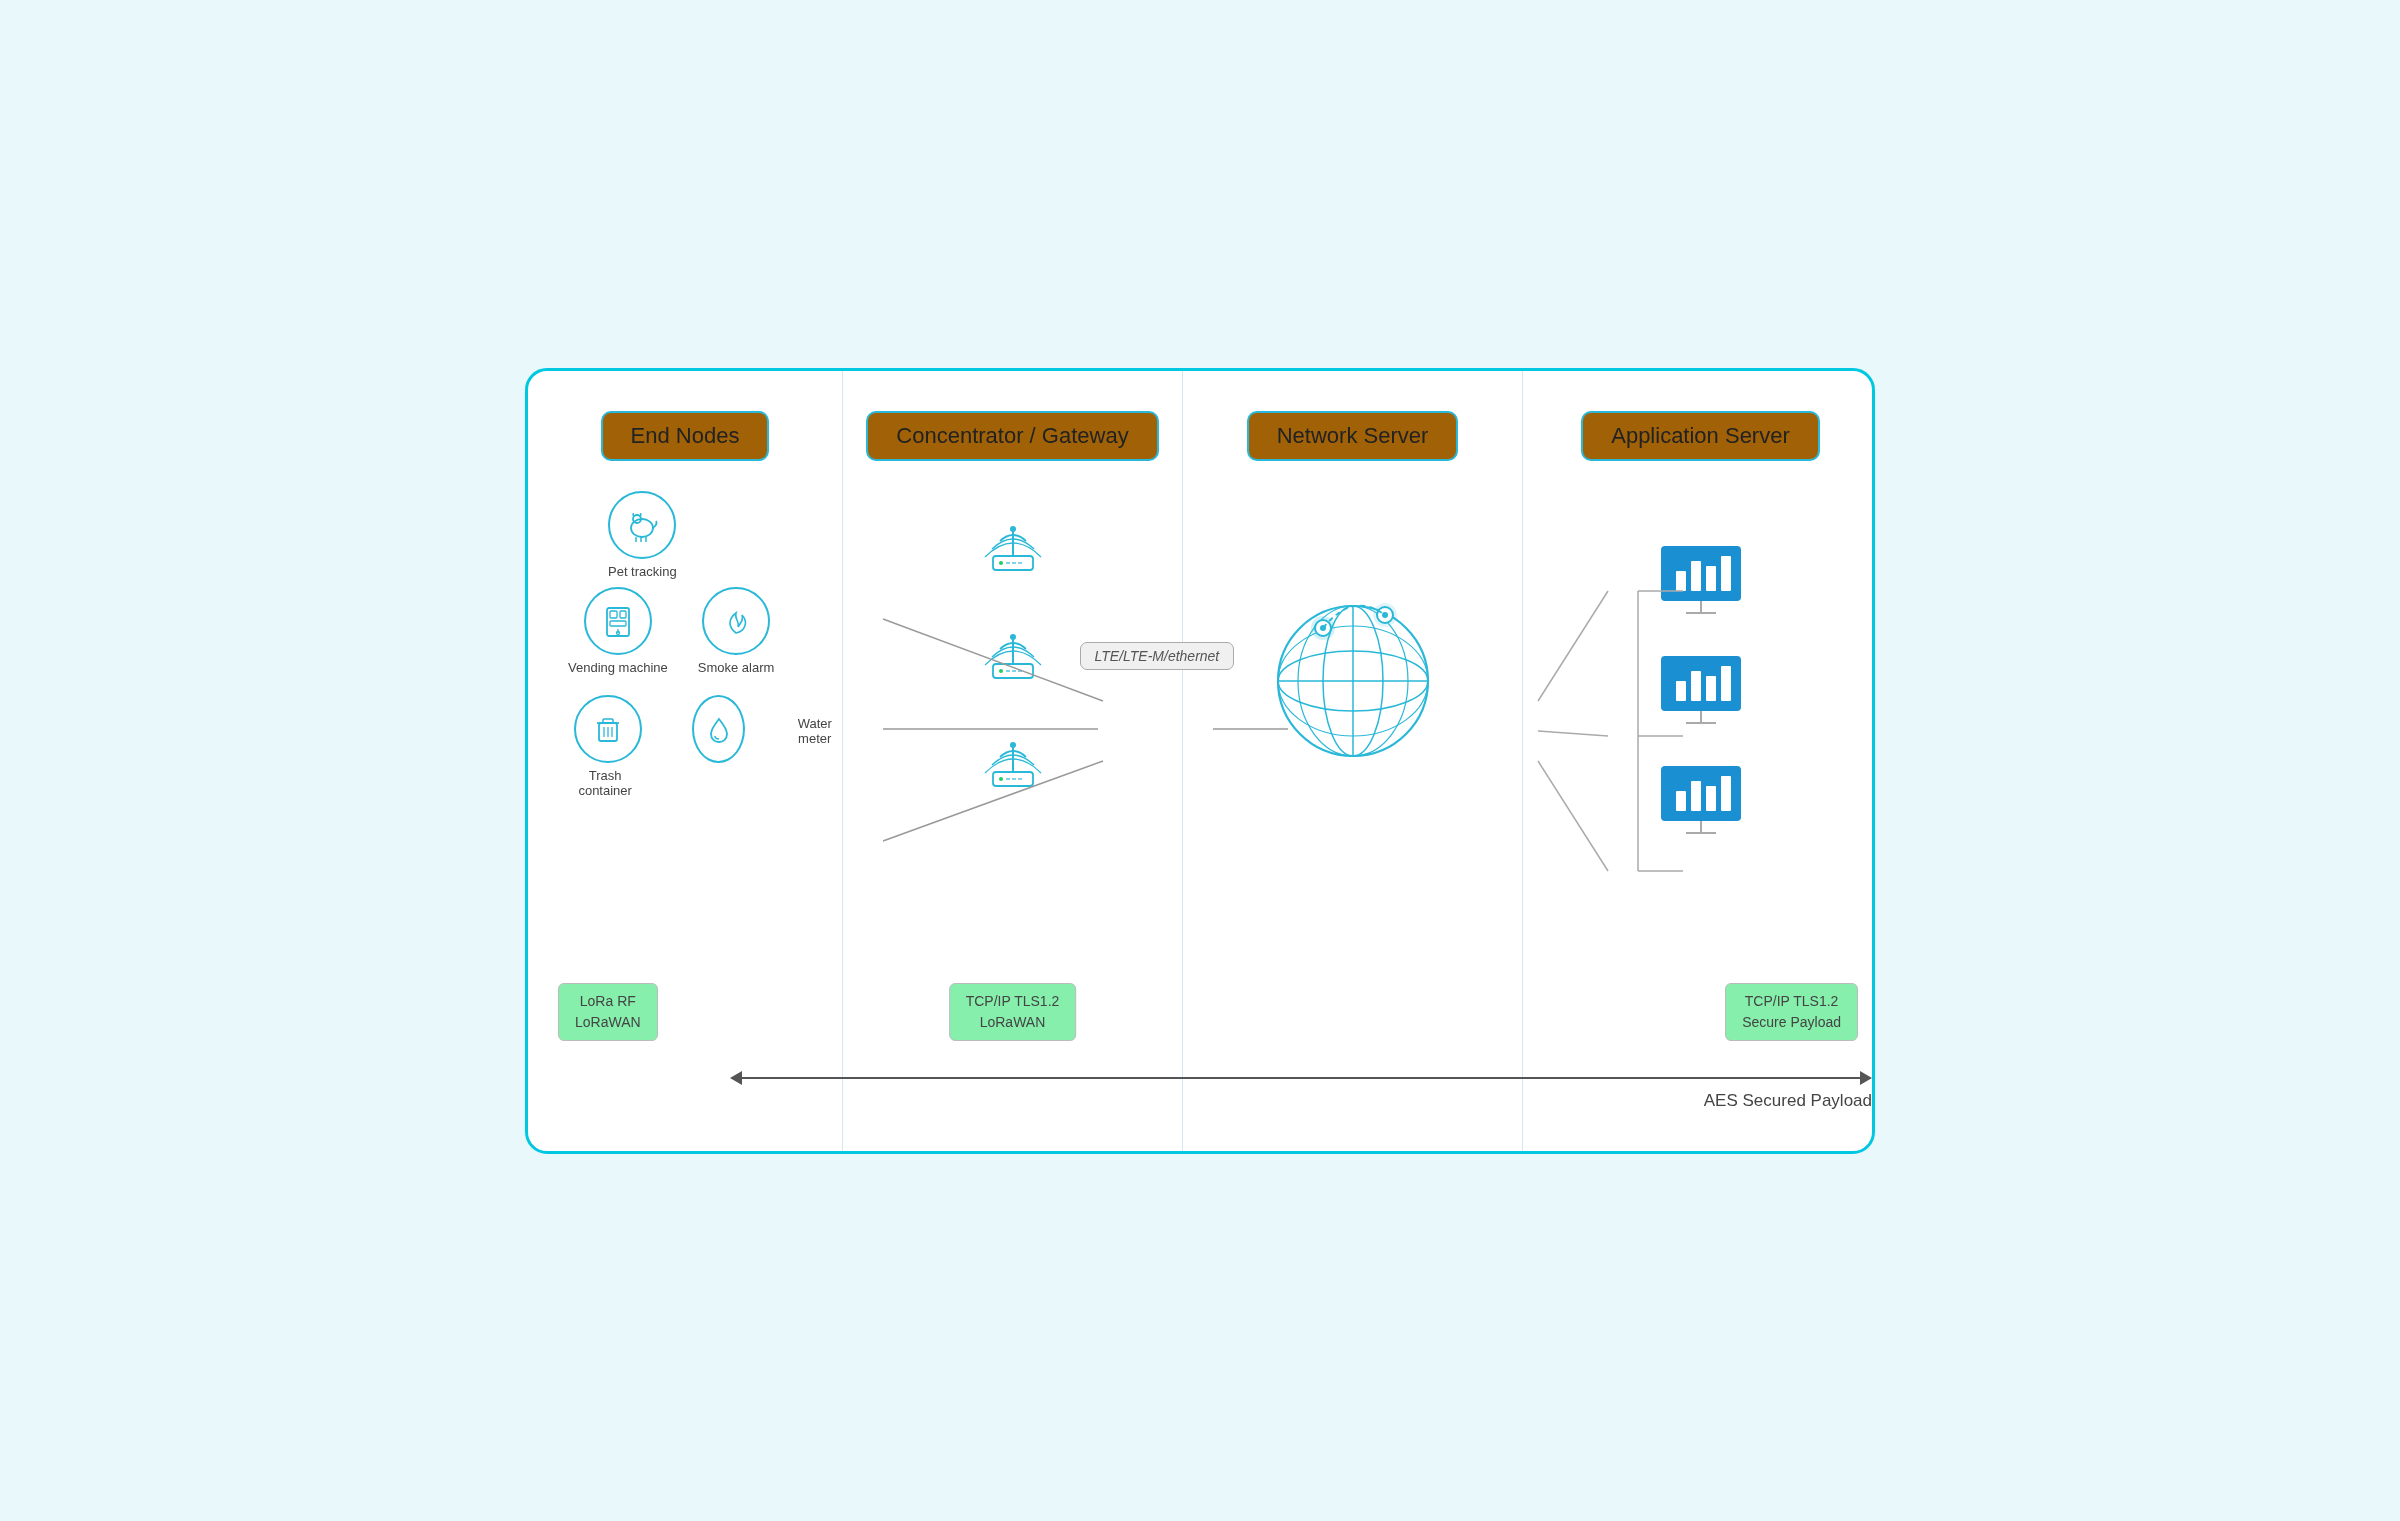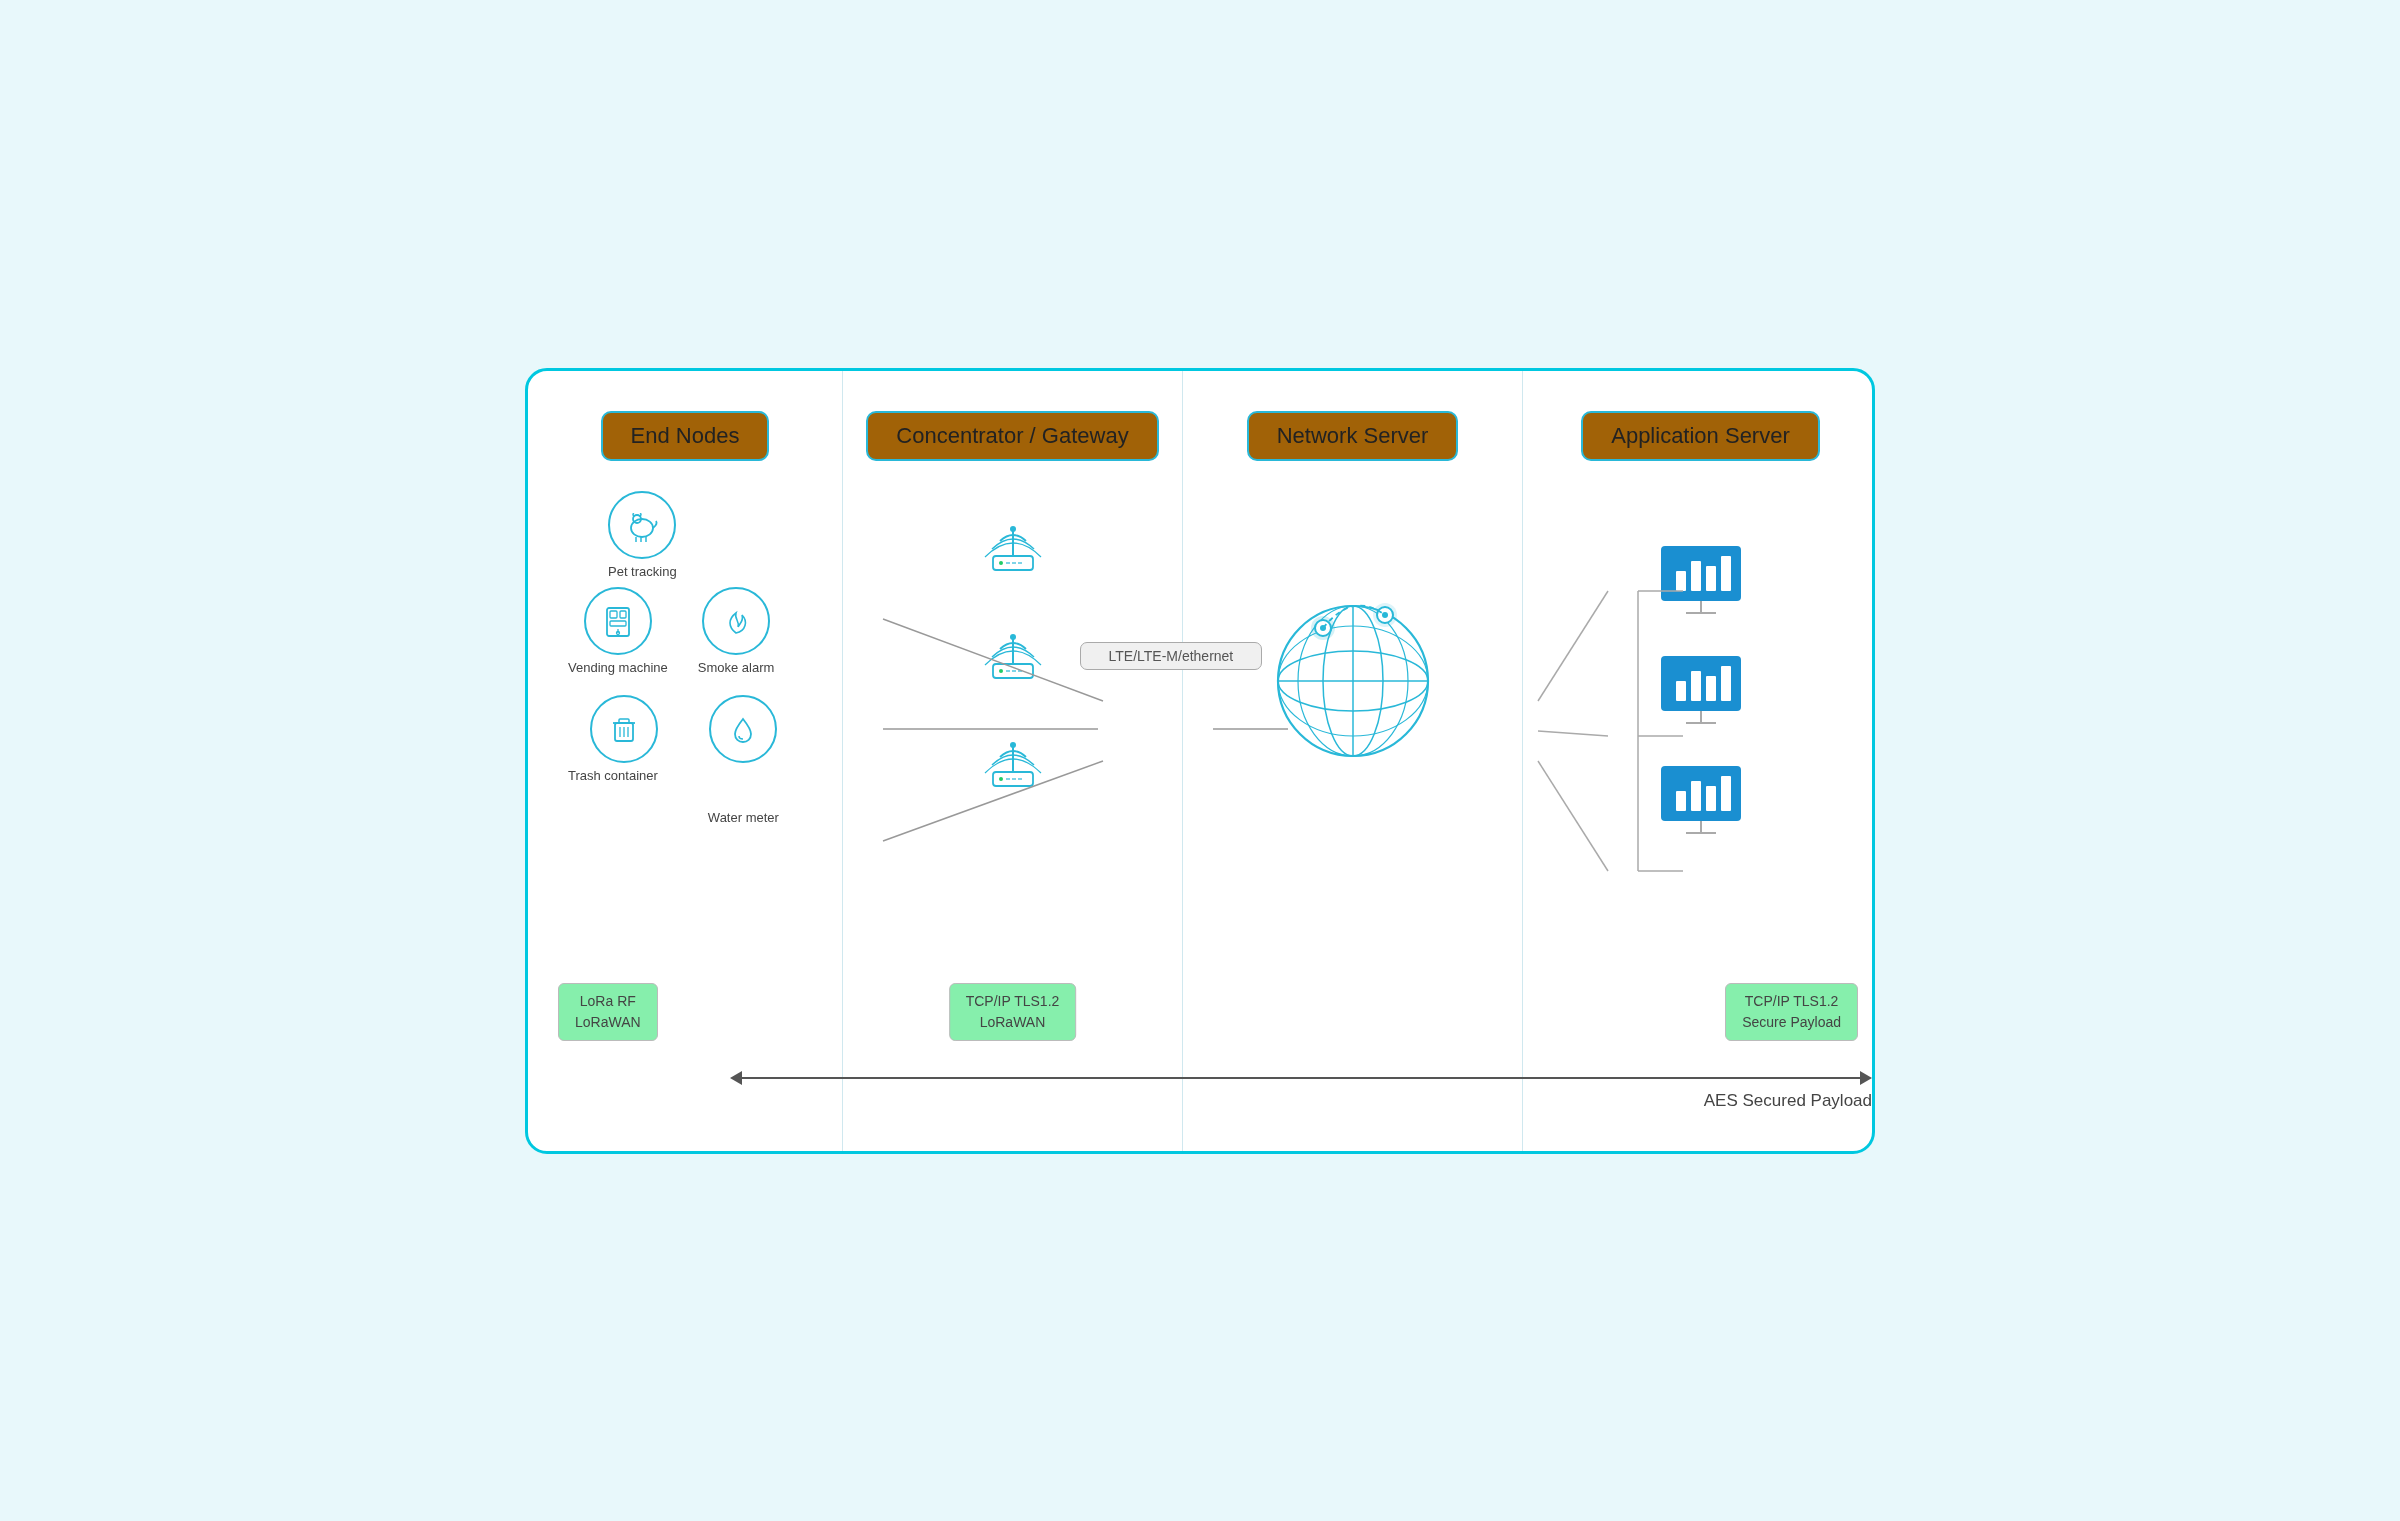--- a/index.html
+++ b/index.html
@@ -146,29 +146,30 @@
     }
 
     
     svg { display: block; }
 
     
     .lte-badge {
       background: #f0f0f0;
       border: 1.5px solid #aaa;
       border-radius: 7px;
-      padding: 5px 28px;
+      padding: 5px 14px;
       font-size: 14px;
       color: #555;
       position: absolute;
       top: 50%;
       left: 50%;
       transform: translate(-50%, -50%);
       white-space: nowrap;
       z-index: 10;
+      font-style: italic;
     }
 
     
     .connector-svg {
       position: absolute;
       top: 0; left: 0;
       width: 100%; height: 100%;
       pointer-events: none;
       z-index: 1;
     }
@@ -256,21 +257,21 @@
                 <rect x="9" y="12" width="18" height="18" rx="2" stroke="#29b8d8" stroke-width="1.8"></rect>
                 <line x1="7" y1="12" x2="29" y2="12" stroke="#29b8d8" stroke-width="1.8"></line>
                 <rect x="13" y="8" width="10" height="4" rx="1" stroke="#29b8d8" stroke-width="1.5"></rect>
                 <line x1="14" y1="16" x2="14" y2="26" stroke="#29b8d8" stroke-width="1.3"></line>
                 <line x1="18" y1="16" x2="18" y2="26" stroke="#29b8d8" stroke-width="1.3"></line>
                 <line x1="22" y1="16" x2="22" y2="26" stroke="#29b8d8" stroke-width="1.3"></line>
               </svg>
             </div>
             <span class="node-label">Trash container</span>
           </div>
-          <div style="display:flex; flex-direction:column; align-items:center; margin-left: 30px; gap: 42px;">
+          <div style="display:flex; flex-direction:row; align-items:center; margin-left: 30px; gap: 42px;">
             <div class="node-icon-circle">
               <svg width="36" height="36" viewBox="0 0 36 36" fill="none" xmlns="http://www.w3.org/2000/svg">
                 <path d="M18 8 C18 8 10 18 10 23 C10 28 13.6 31 18 31 C22.4 31 26 28 26 23 C26 18 18 8 18 8Z" stroke="#29b8d8" stroke-width="1.8" fill="none"></path>
                 <path d="M14 25 C14 27 16 28 18 28" stroke="#29b8d8" stroke-width="1.5"></path>
               </svg>
             </div>
             <span class="node-label">Water meter</span>
           </div>
         </div>
       </div>

